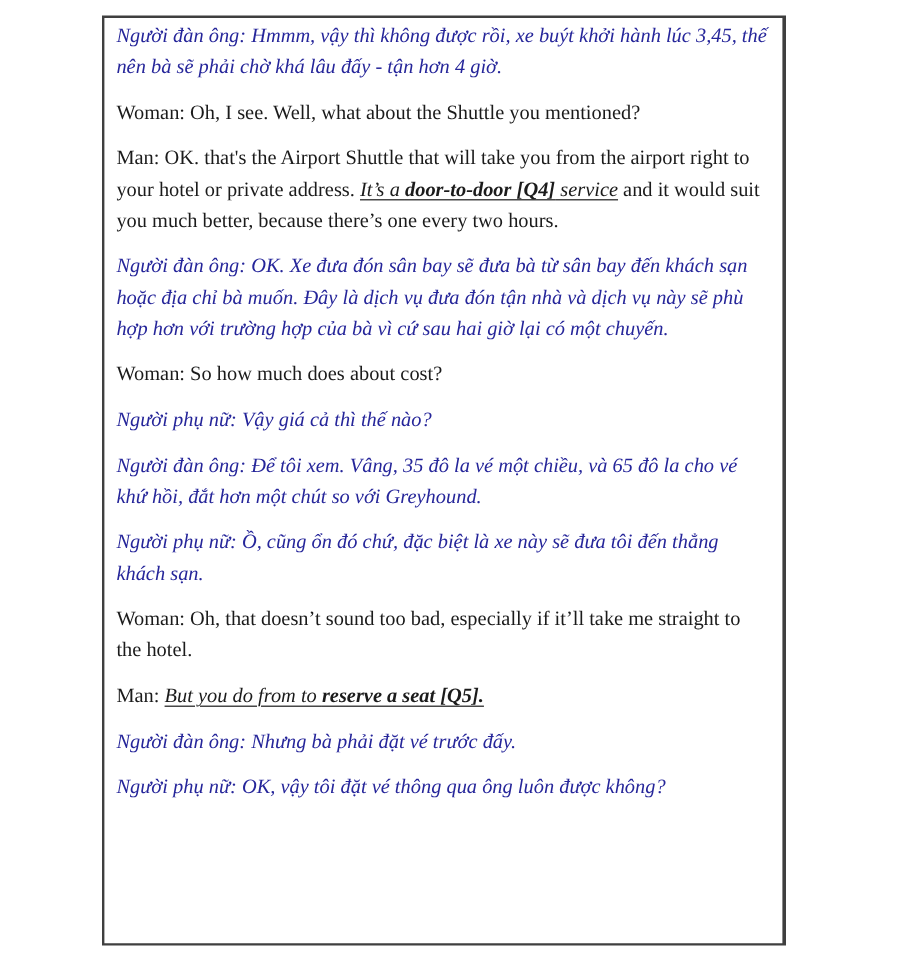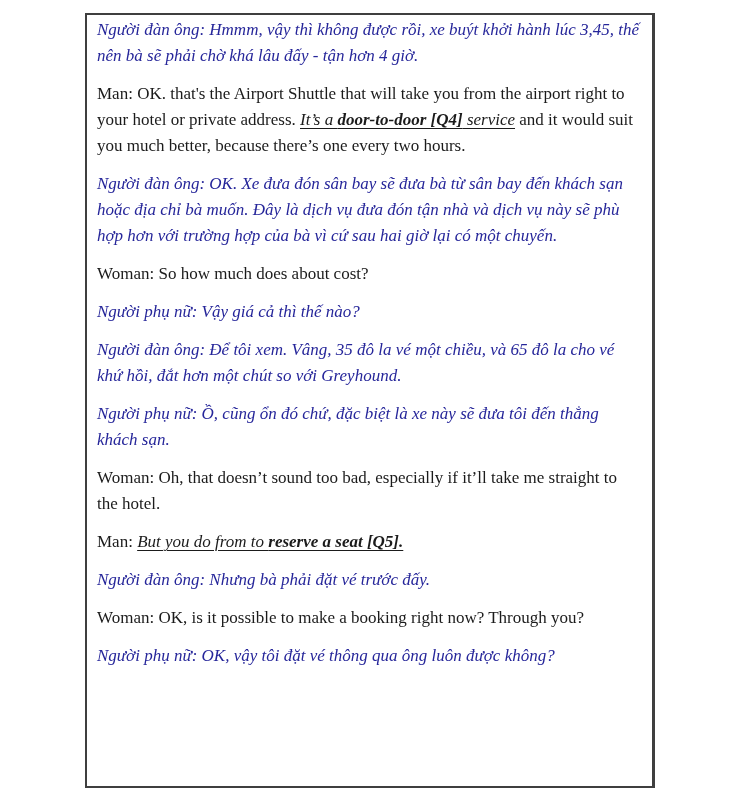--- a/index.html
+++ b/index.html
@@ -39,25 +39,25 @@
   .seg-i { font-style: italic; }
   .seg-u { text-decoration: underline; text-decoration-thickness: 1px; text-underline-offset: 3px; }
 </style>
 </head>
 <body>
 
 <div class="canvas">
   <div class="doc-frame">
 
   <p class="dialogue vi"><span class="">Người đàn ông: Hmmm, vậy thì không được rồi, xe buýt khởi hành lúc 3,45, thế nên bà sẽ phải chờ khá lâu đấy - tận hơn 4 giờ.</span></p>
+      <p class="dialogue en"><span class="">Woman: Oh, I see. Well, what about the Shuttle you mentioned?</span></p>
       <p class="dialogue en"><span class="">Man: OK. that's the Airport Shuttle that will take you from the airport right to your hotel or private address. </span><span class="seg-i seg-u">It’s a </span><span class="seg-b seg-i seg-u">door-to-door [Q4]</span><span class="seg-i seg-u"> service</span><span class=""> and it would suit you much better, because there’s one every two hours.</span></p>
       <p class="dialogue vi"><span class="">Người đàn ông: OK. Xe đưa đón sân bay sẽ đưa bà từ sân bay đến khách sạn hoặc địa chỉ bà muốn. Đây là dịch vụ đưa đón tận nhà và dịch vụ này sẽ phù hợp hơn với trường hợp của bà vì cứ sau hai giờ lại có một chuyến.</span></p>
       <p class="dialogue en"><span class="">Woman: So how much does about cost?</span></p>
       <p class="dialogue vi"><span class="">Người phụ nữ: Vậy giá cả thì thế nào?</span></p>
       <p class="dialogue vi"><span class="">Người đàn ông: Để tôi xem. Vâng, 35 đô la vé một chiều, và 65 đô la cho vé khứ hồi, đắt hơn một chút so với Greyhound.</span></p>
       <p class="dialogue vi"><span class="">Người phụ nữ: Ồ, cũng ổn đó chứ, đặc biệt là xe này sẽ đưa tôi đến thẳng khách sạn.</span></p>
       <p class="dialogue en"><span class="">Woman: Oh, that doesn’t sound too bad, especially if it’ll take me straight to the hotel.</span></p>
       <p class="dialogue en"><span class="">Man: </span><span class="seg-i seg-u">But you do from to </span><span class="seg-b seg-i seg-u">reserve a seat [Q5].</span></p>
       <p class="dialogue vi"><span class="">Người đàn ông: Nhưng bà phải đặt vé trước đấy.</span></p>
-      <p class="dialogue en"><span class="">Woman: OK, is it possible to make a booking right now? Through you?</span></p>
       <p class="dialogue vi"><span class="">Người phụ nữ: OK, vậy tôi đặt vé thông qua ông luôn được không?</span></p>
     </div>
 </div>
 
 </body></html>

